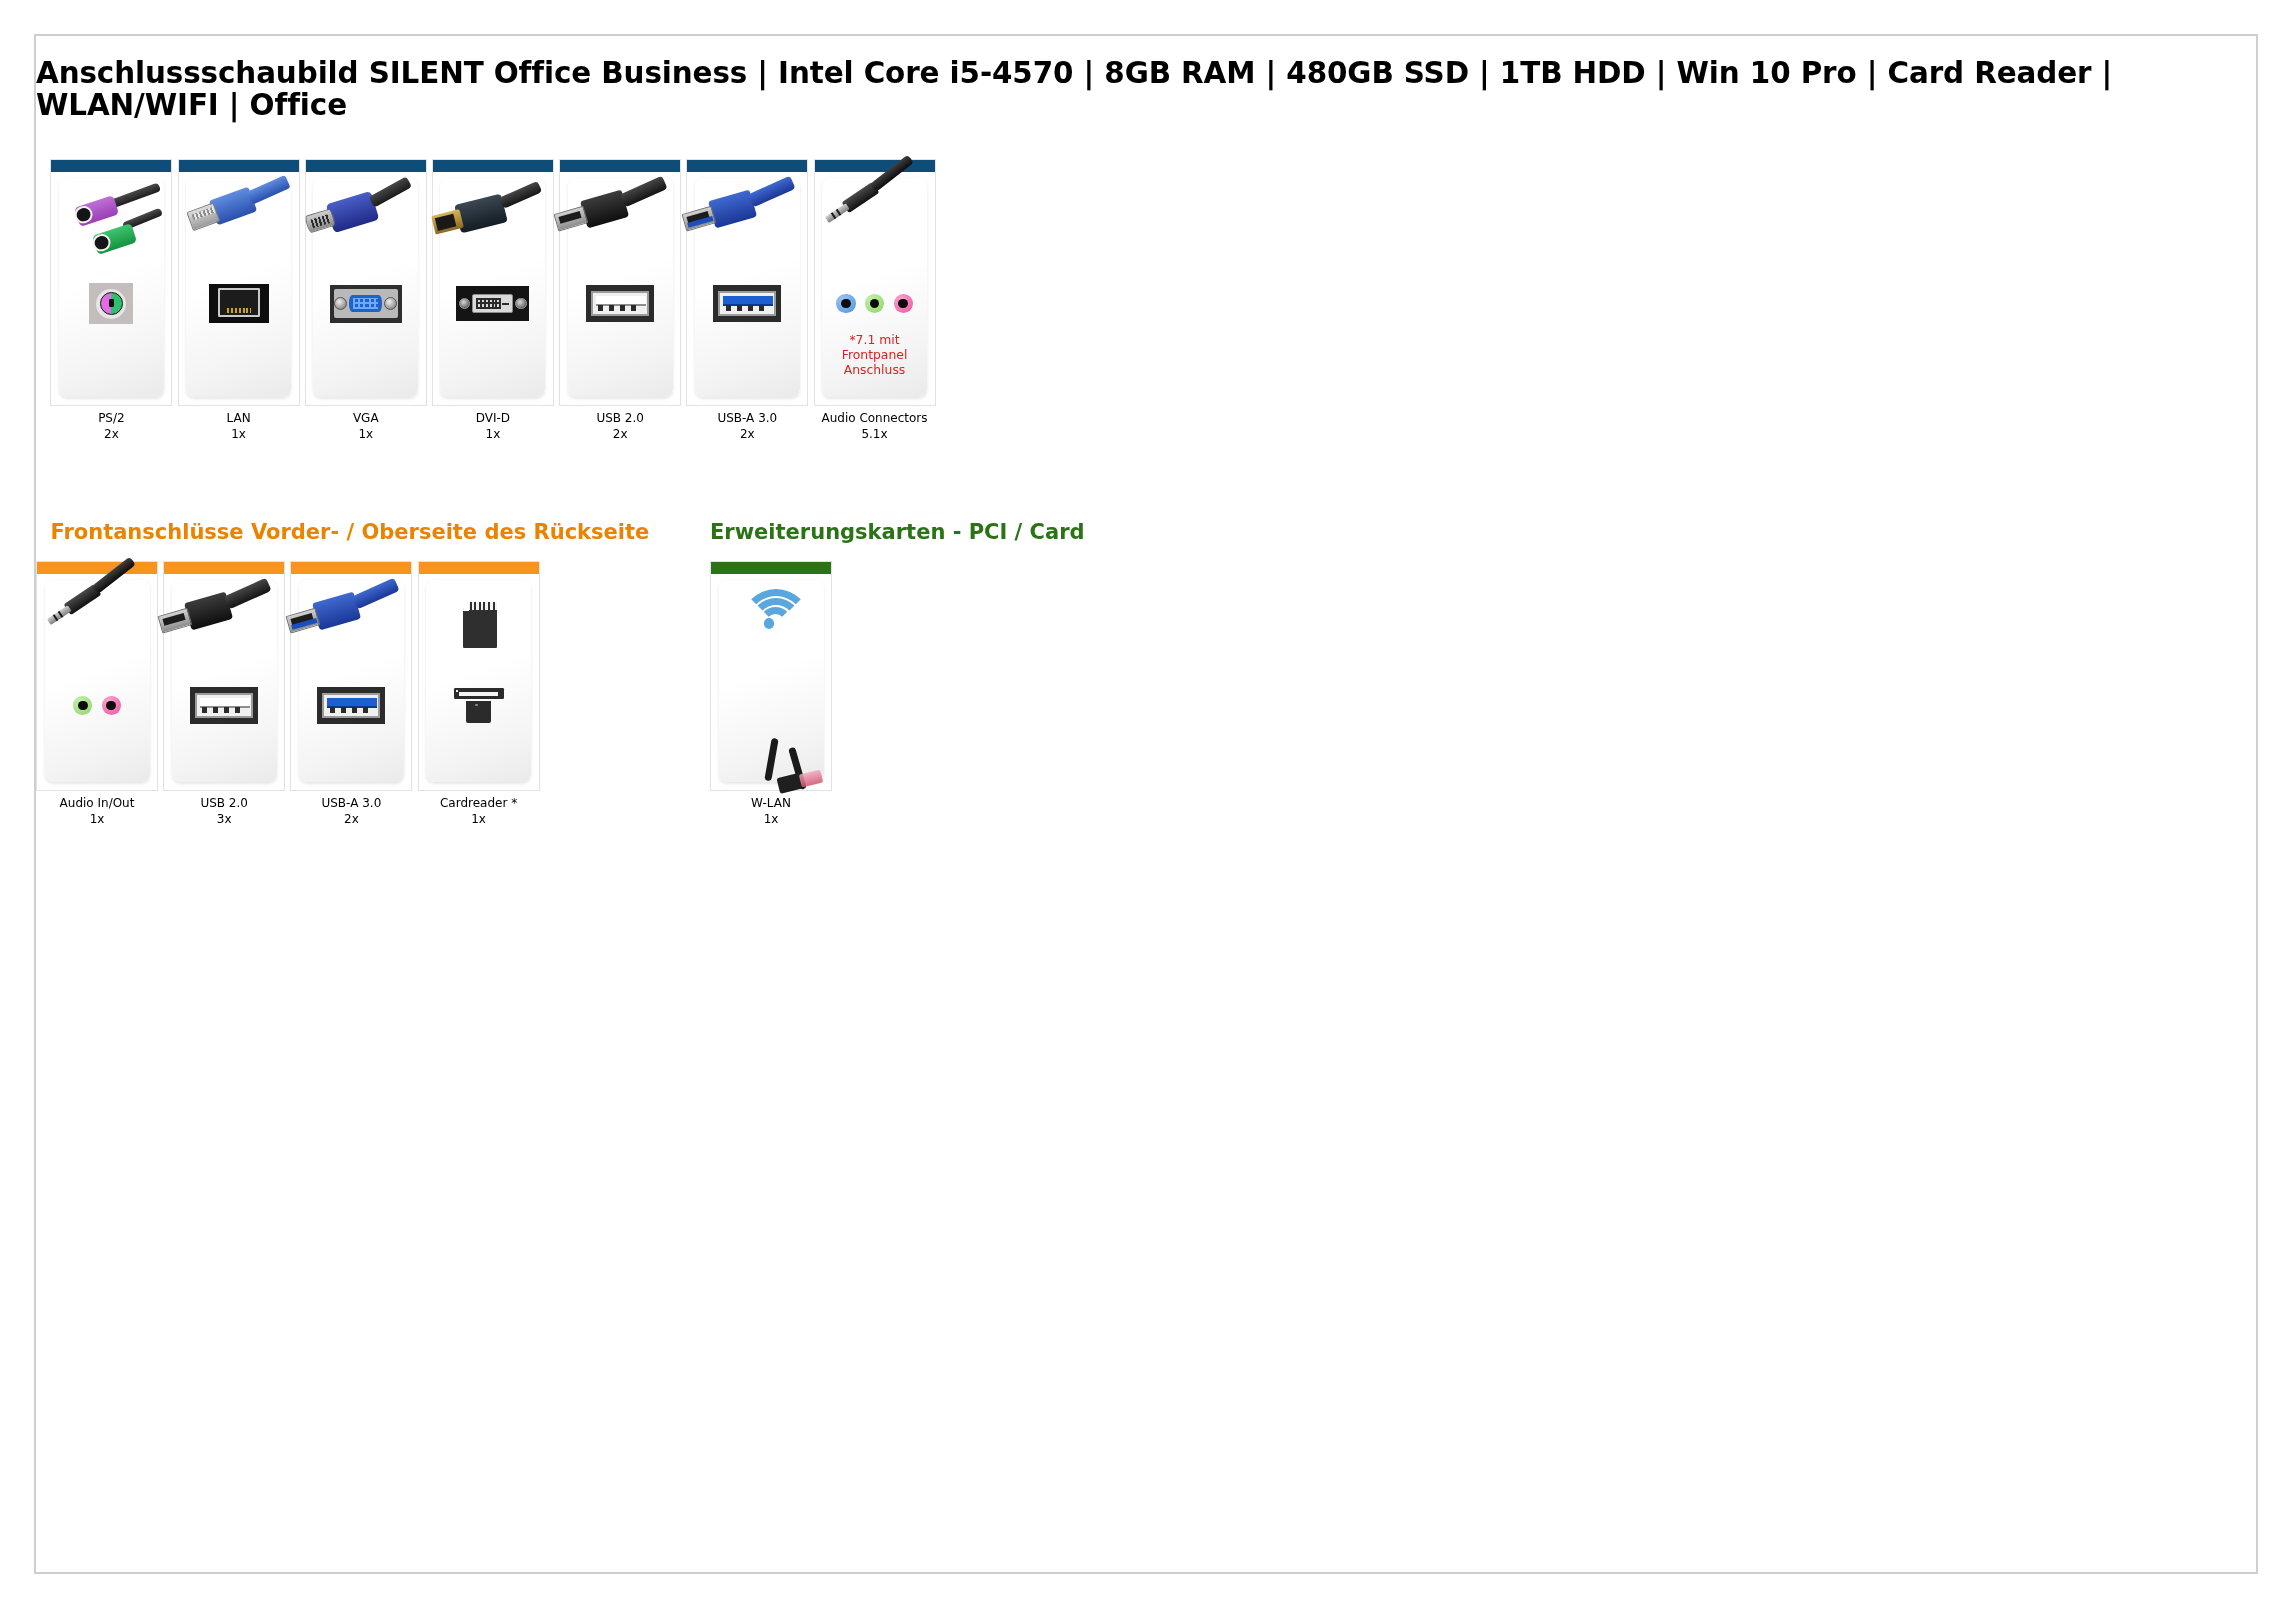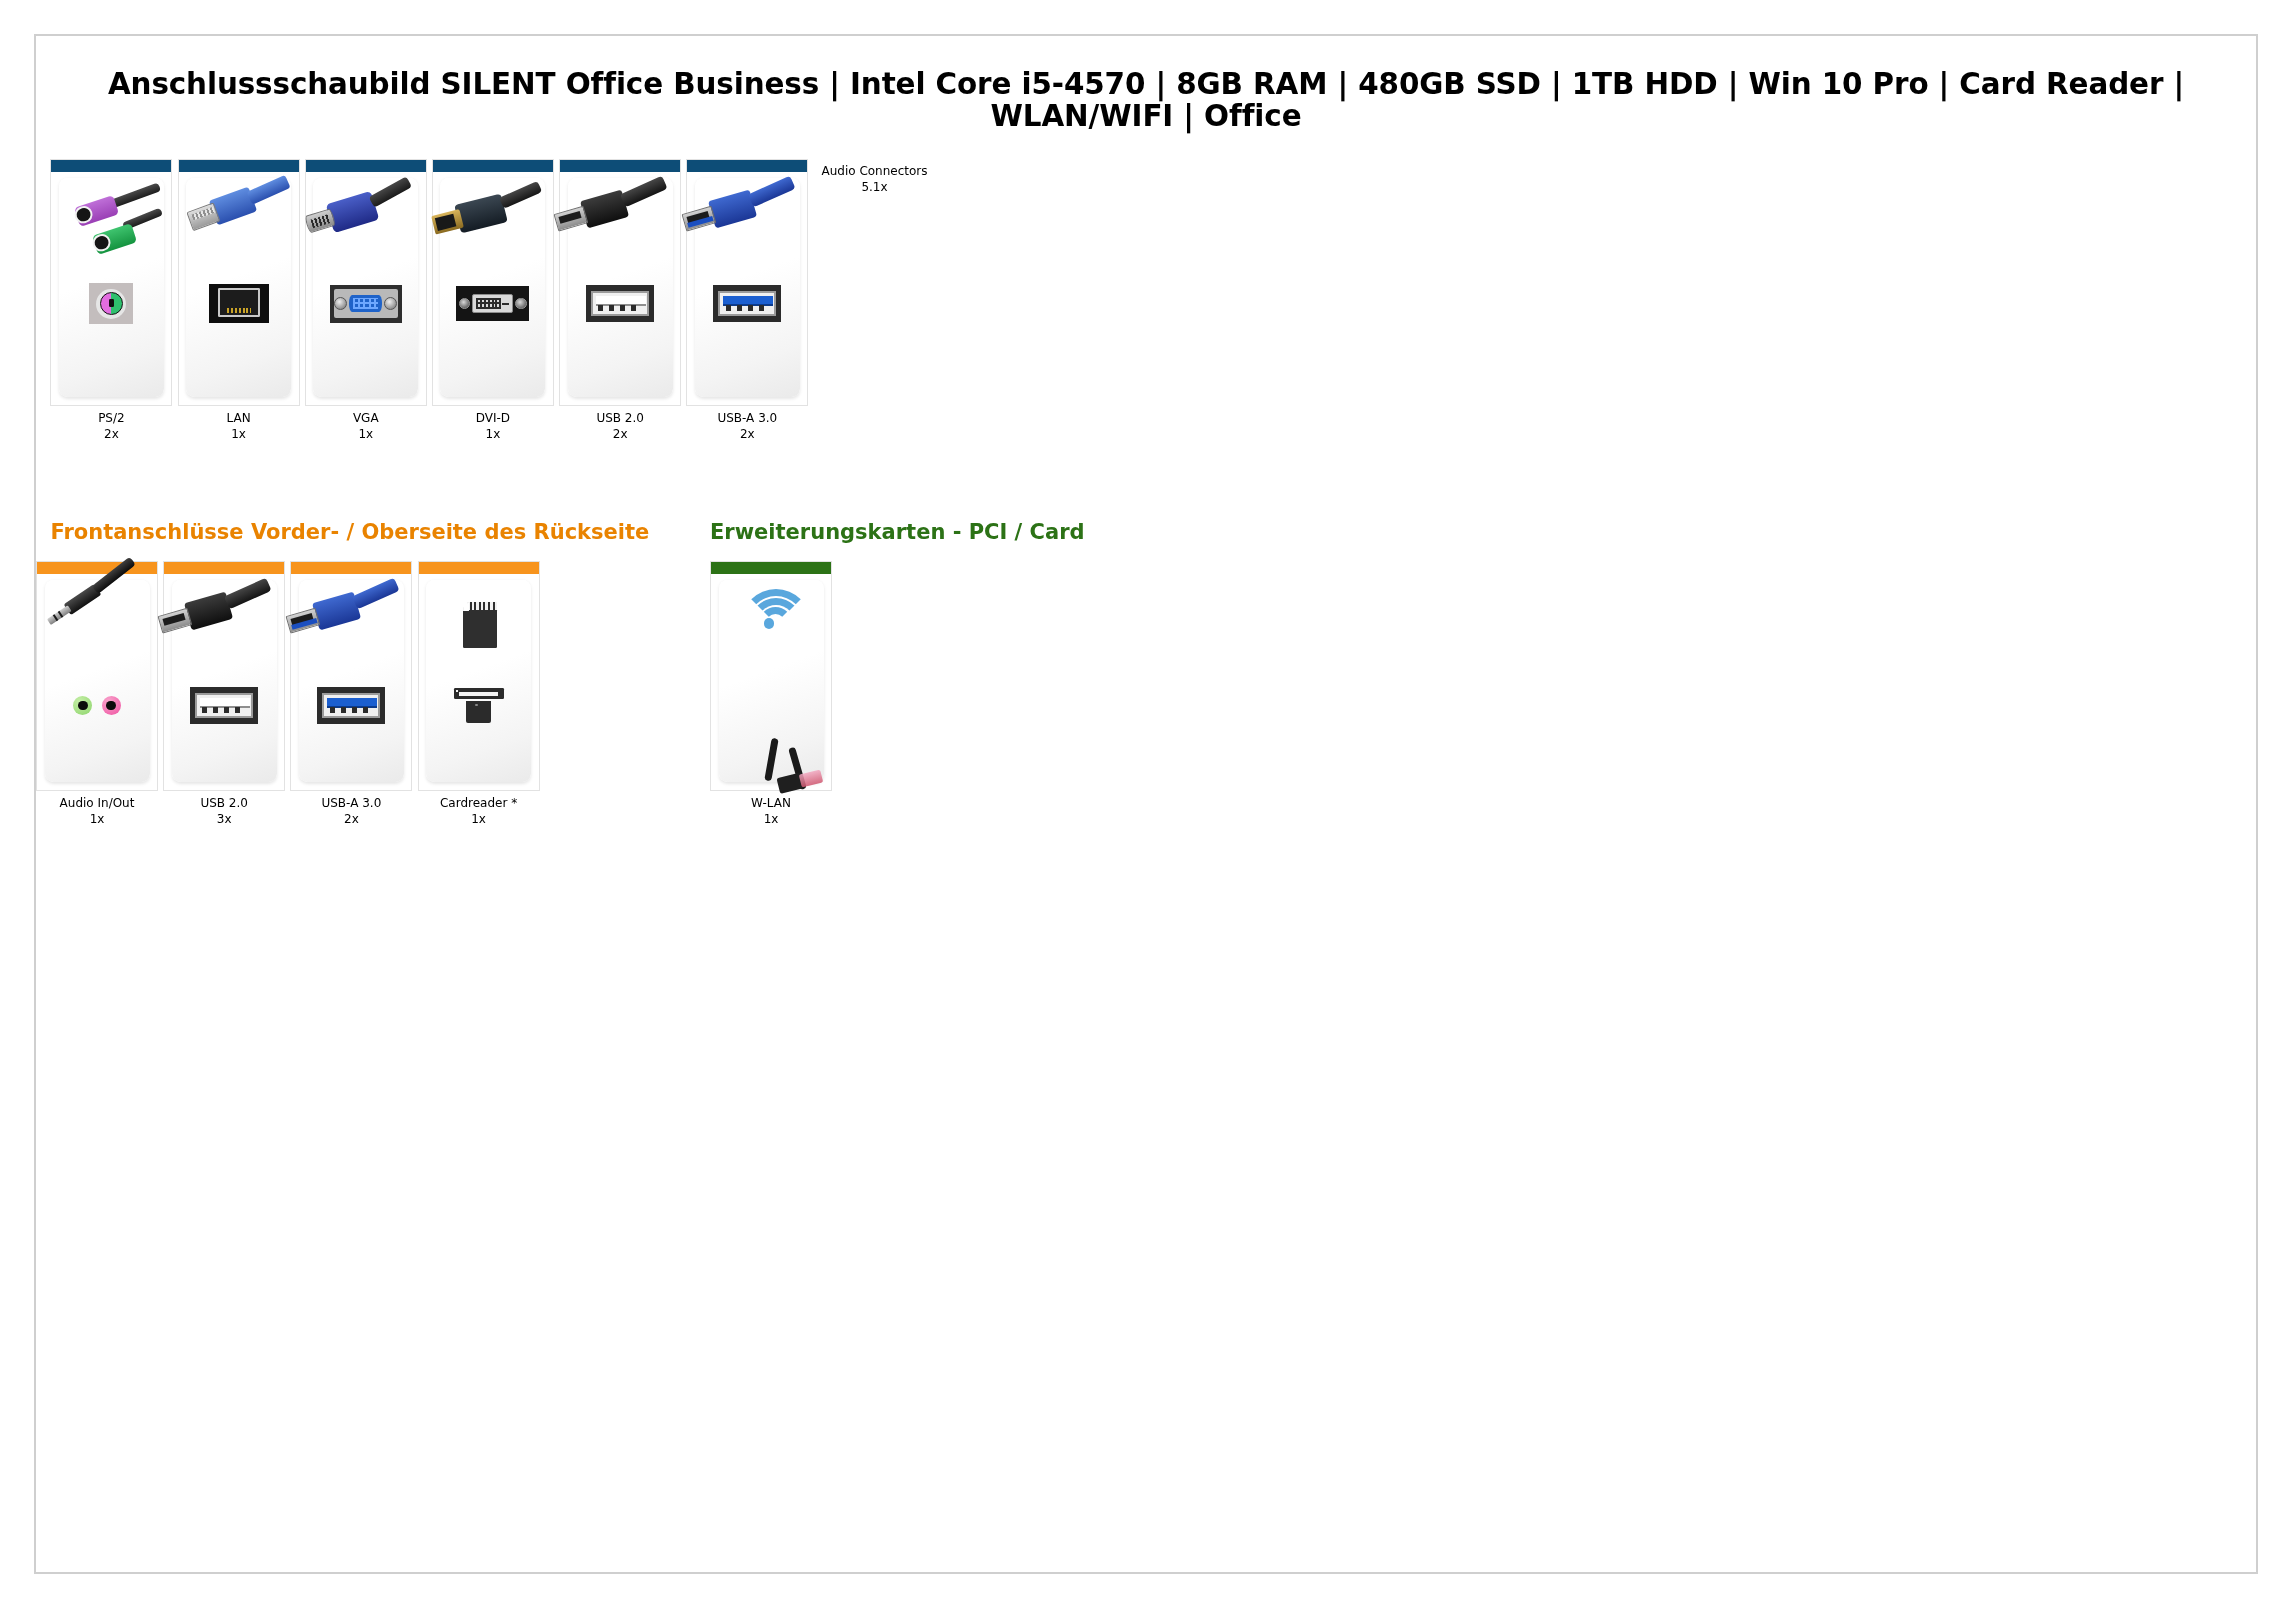--- a/index.html
+++ b/index.html
@@ -22,26 +22,26 @@
     top: 34px;
     width: 2224px;
     height: 1540px;
     border: 2px solid #cfcfcf;
     background: #ffffff;
     box-sizing: border-box;
   }
 
   
   .doc-title {
-    text-align: center;
+    text-align: left;
     font-size: 29.4px;
     font-weight: bold;
     color: #000000;
     letter-spacing: -0.1px;
-    margin-top: 32px;
+    margin-top: 21px;
     line-height: 1.1;
     font-family: "DejaVu Sans", "Liberation Sans", sans-serif;
   }
 
   
   .sec-head-blue {
     position: absolute;
     left: 14.4px;
     top: 69px;
     font-size: 22px;
@@ -693,20 +693,40 @@
           </div>
         </div>
       </div>
       <div class="card-label">
         <span>USB-A 3.0</span>
         <span class="card-count">2x</span>
       </div>
     </div>
 
     <div class="port-card">
+      <div class="card-box">
+        <div class="card-topbar bar-blue"></div>
+        <div class="card-inner">
+          <div class="plug-area">
+            <div class="jack-plug">
+                <div class="jack-barrel"></div>
+                <div class="jack-pin"></div>
+                <div class="jack-cable"></div>
+              </div>
+          </div>
+          <div class="socket-area">
+            <div class="audio-ports">
+              <div class="audio-port ap-blue"></div>
+              <div class="audio-port ap-green"></div>
+              <div class="audio-port ap-pink"></div>
+            </div>
+          </div>
+          <div class="note-red">*7.1 mit Frontpanel Anschluss</div>
+        </div>
+      </div>
       <div class="card-label">
         <span>Audio Connectors</span>
         <span class="card-count">5.1x</span>
       </div>
     </div>
 
   </div>
 
   <div class="sec-head-orange">Frontanschlüsse Vorder- / Oberseite des Rückseite</div>
 

